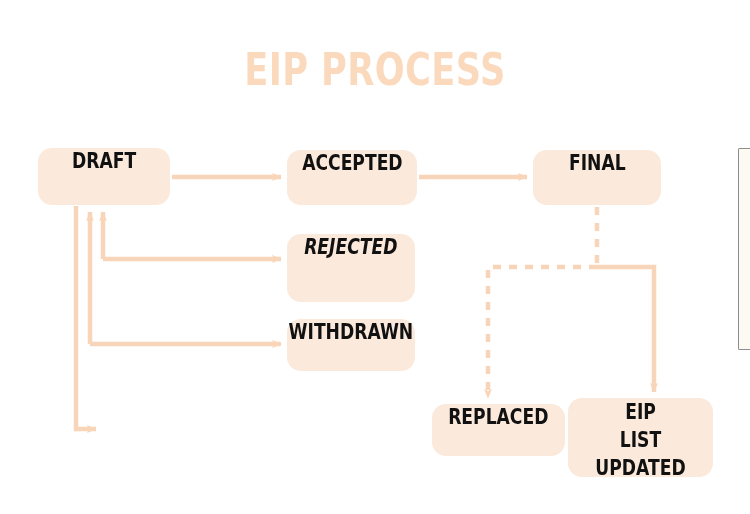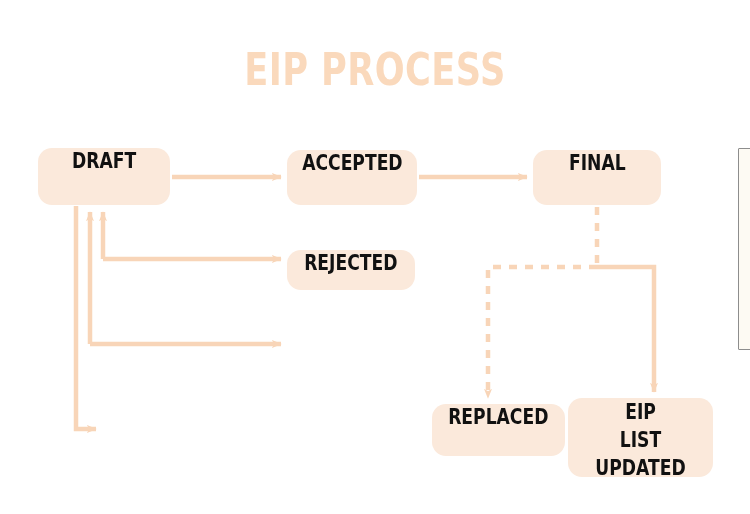--- a/index.html
+++ b/index.html
@@ -70,21 +70,21 @@
     text-align: center;
   }
   .node-label.two-line {
     white-space: pre-line;
     line-height: 28px;
   }
   
   #node-draft      { left: 38px;  top: 148px; width: 132px; height: 57px; }
   #node-accepted   { left: 287px; top: 150px; width: 130px; height: 55px; }
   #node-final      { left: 533px; top: 150px; width: 128px; height: 55px; }
-  #node-rejected   { left: 287px; top: 250px; width: 128px; height: 40px; }
+  #node-rejected   { left: 287px; top: 234px; width: 128px; height: 68px; font-style: italic; }
   #node-withdrawn  { left: 287px; top: 319px; width: 128px; height: 52px; }
   #node-deferred   { left: 102px; top: 404px; width: 131px; height: 52px; }
   #node-replaced   { left: 414px; top: 404px; width: 133px; height: 52px; margin-left: 18px; }
   #node-eiplist    { left: 568px; top: 398px; width: 145px; height: 79px; }
 
   
   #side-panel {
     position: absolute;
     left: 738px;
     top: 148px;
@@ -143,20 +143,23 @@
   </div>
 
   <div class="node" id="node-accepted">
     <span class="node-label">ACCEPTED</span>
   </div>
 
   <div class="node" id="node-rejected">
     <span class="node-label">REJECTED</span>
   </div>
 
+  <div class="node" id="node-withdrawn">
+    <span class="node-label">WITHDRAWN</span>
+  </div>
 
 
   <div class="node" id="node-replaced">
     <span class="node-label">REPLACED</span>
   </div>
 
   <div class="node" id="node-eiplist">
     <span class="node-label two-line">EIP
 LIST UPDATED</span>
   </div>

